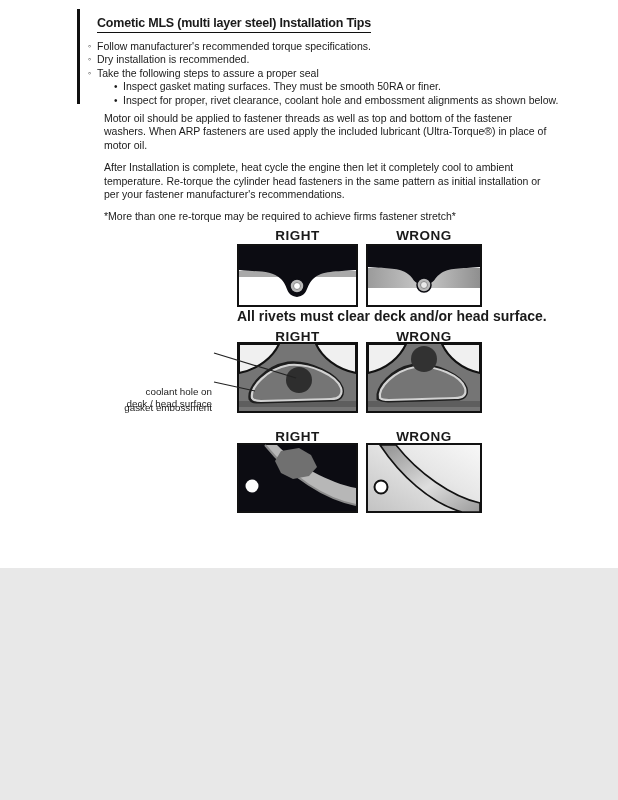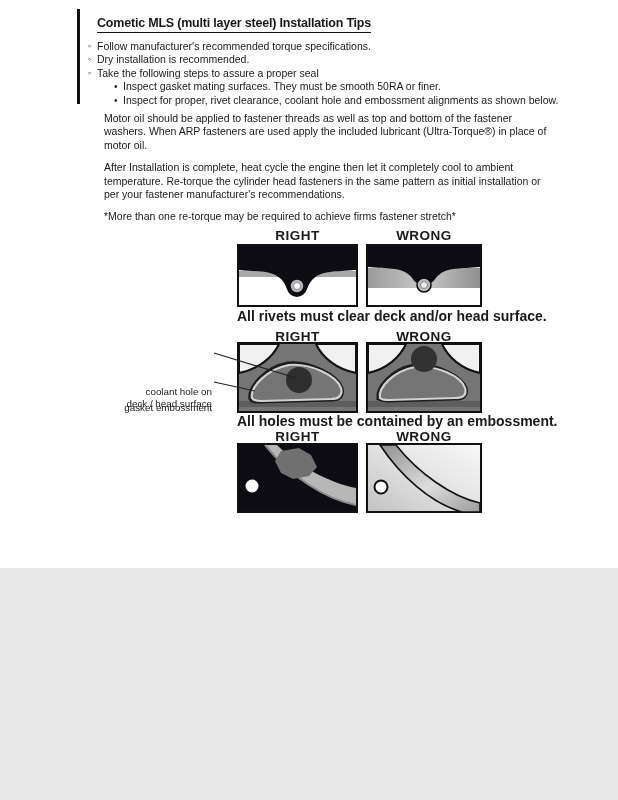--- a/index.html
+++ b/index.html
@@ -142,21 +142,20 @@
     <svg width="116" height="71" viewBox="0 0 116 71">
       <rect x="1" y="1" width="114" height="69" fill="#757575" stroke="#111" stroke-width="2"></rect>
       <rect x="2" y="59" width="112" height="6" fill="#5e5e5e"></rect>
       <path d="M2,2 H40 C34,15 21,27 2,31 Z" fill="#f0f0f0" stroke="#111" stroke-width="2"></path>
       <path d="M114,2 H76 C82,15 95,27 114,31 Z" fill="#f0f0f0" stroke="#111" stroke-width="2"></path>
       <path d="M12,57 C10,45 26,27 48,23 C70,21 96,34 100,46 C102,53 98,57 90,57 L22,59 C16,59 14,58 12,57 Z" fill="none" stroke="#1d1d1d" stroke-width="3"></path>
       <path d="M14,56 C12,45 28,29 49,25 C71,23 95,34 99,46 C101,53 97,56 89,56 L23,58 C17,58 15,57 14,56 Z" fill="none" stroke="#d2d2d2" stroke-width="2.2"></path>
       <circle cx="58" cy="17" r="13" fill="#323232"></circle>
     </svg>
   </div>
-  <div class="fig-caption" style="top:415px;">All holes must be contained by an embossment.</div>
 
   <div class="fig-labels" style="top:429px;">
     <div class="lab-l">RIGHT</div>
     <div class="lab-r">WRONG</div>
   </div>
   <div class="fig-row" style="top:443px;">
     <svg width="121" height="70" viewBox="0 0 121 70">
       <rect x="1" y="1" width="119" height="68" fill="#0c0c12" stroke="#111" stroke-width="2"></rect>
       <path d="M40,2 C60,22 92,40 119,45 L119,62 C88,56 54,34 28,2 Z" fill="#b7b7b7"></path>
       <path d="M28,2 C54,34 88,56 119,62" fill="none" stroke="#8b8b8b" stroke-width="2"></path>

